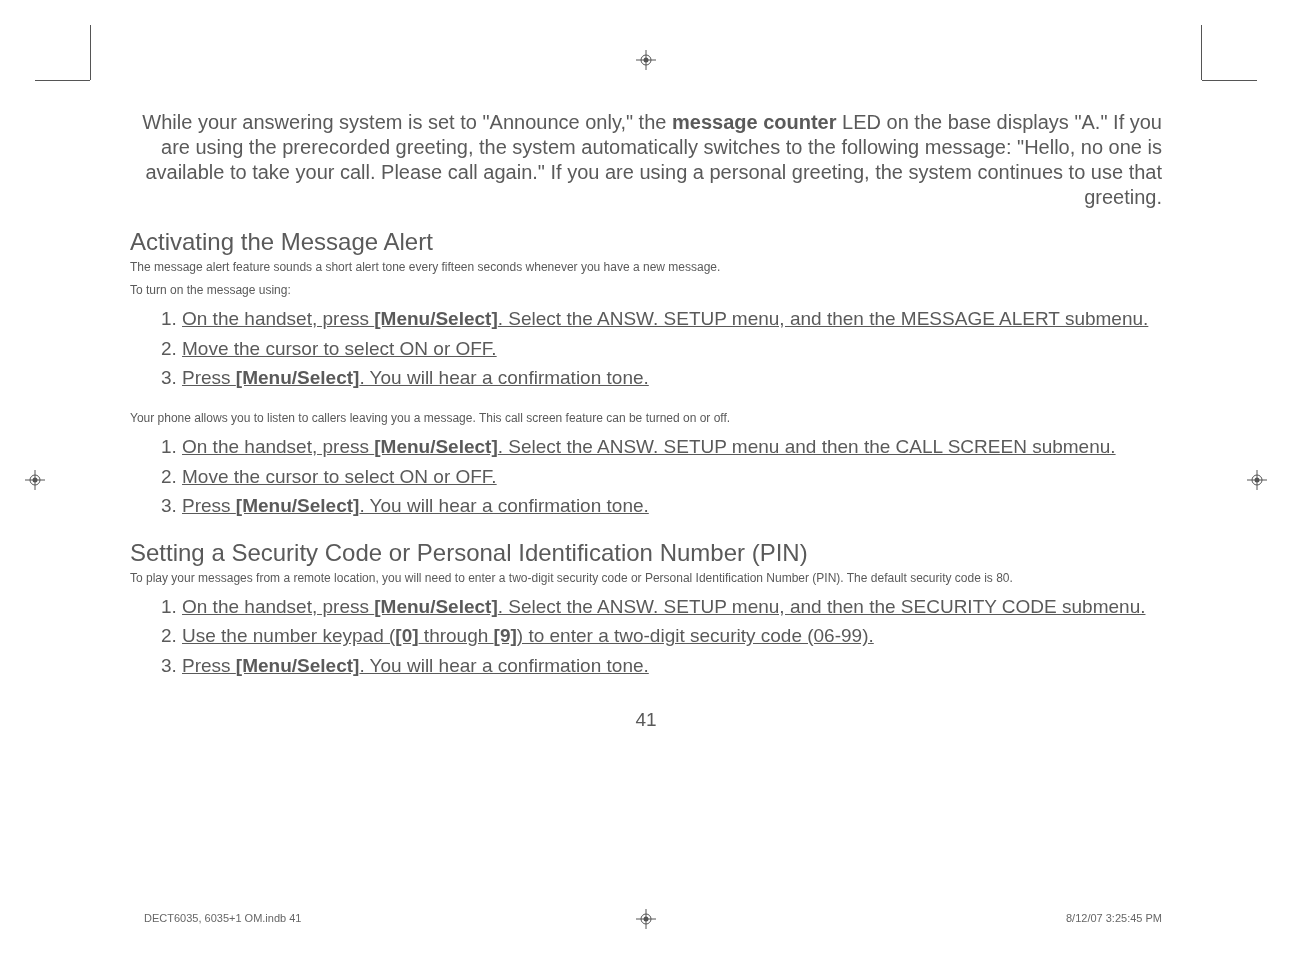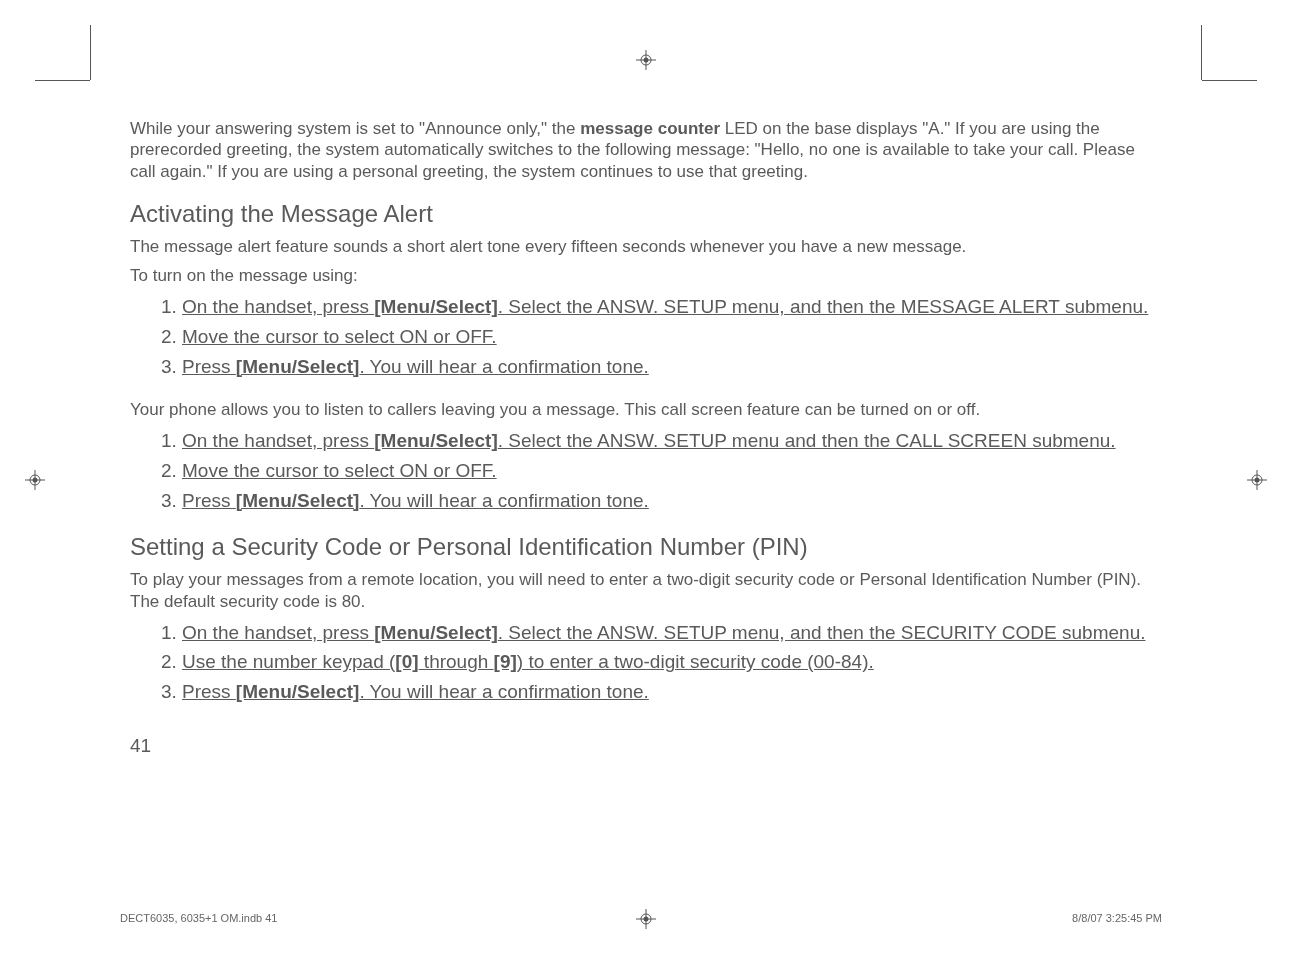--- a/index.html
+++ b/index.html
@@ -30,55 +30,56 @@
     display: flex;
     align-items: center;
     justify-content: center;
   }
   .reg-mark svg { display:block; }
   .reg-top { top: 50px; left: 50%; transform: translateX(-50%); }
   .reg-left { top: 470px; left: 25px; }
   .reg-right { top: 470px; right: 25px; }
   .reg-bottom { bottom: 25px; left: 50%; transform: translateX(-50%); }
   p.body {
-    font-size: 17px;
+    font-size: 20px;
     line-height: 1.25;
-    margin: 8px 0 18px 0;
+    margin: 0 0 18px 0;
+    text-align: right;
   }
   h2.section {
     font-size: 24px;
     font-weight: normal;
     margin: 0 0 4px 0;
     color: #5a5a5a;
   }
   p.sub {
-    font-size: 17px;
+    font-size: 12px;
     line-height: 1.25;
-    margin: 8px 0 8px 0;
+    margin: 0 0 8px 0;
   }
   ol {
     margin: 0 0 20px 0;
     padding-left: 52px;
     font-size: 19px;
     line-height: 1.35;
     text-decoration: underline;
   }
   ol li {
     margin-bottom: 4px;
   }
   .bold { font-weight: bold; }
   .page-num {
-    text-align: left;
+    text-align: center;
     font-size: 19px;
     margin-top: 30px;
   }
   .footer {
     position: absolute;
     bottom: 30px;
-    left: 120px;
+    left: 144px;
     right: 130px;
     font-size: 11px;
     color: #666;
     display: flex;
     justify-content: space-between;
   }
 </style>
 </head>
 <body>
 
@@ -139,24 +140,24 @@
   <ol>
     <li><span>On the handset, press </span><span class="bold">[Menu/Select]</span><span>. Select the ANSW. SETUP menu and then the CALL SCREEN submenu.</span></li>
     <li><span>Move the cursor to select ON or OFF.</span></li>
     <li><span>Press </span><span class="bold">[Menu/Select]</span><span>. You will hear a confirmation tone.</span></li>
   </ol>
 
   <h2 class="section">Setting a Security Code or Personal Identification Number (PIN)</h2>
   <p class="sub">To play your messages from a remote location, you will need to enter a two-digit security code or Personal Identification Number (PIN). The default security code is 80.</p>
   <ol>
     <li><span>On the handset, press </span><span class="bold">[Menu/Select]</span><span>. Select the ANSW. SETUP menu, and then the SECURITY CODE submenu.</span></li>
-    <li><span>Use the number keypad (</span><span class="bold">[0]</span><span> through </span><span class="bold">[9]</span><span>) to enter a two-digit security code (00-84).</span></li>
+    <li><span>Use the number keypad (</span><span class="bold">[0]</span><span> through </span><span class="bold">[9]</span><span>) to enter a two-digit security code (06-99).</span></li>
     <li><span>Press </span><span class="bold">[Menu/Select]</span><span>. You will hear a confirmation tone.</span></li>
   </ol>
 
   <div class="page-num">41</div>
 
 </div>
 
 <div class="footer">
   <span>DECT6035, 6035+1 OM.indb   41</span>
-  <span>8/8/07   3:25:45 PM</span>
+  <span>8/12/07   3:25:45 PM</span>
 </div>
 
 </body></html>

